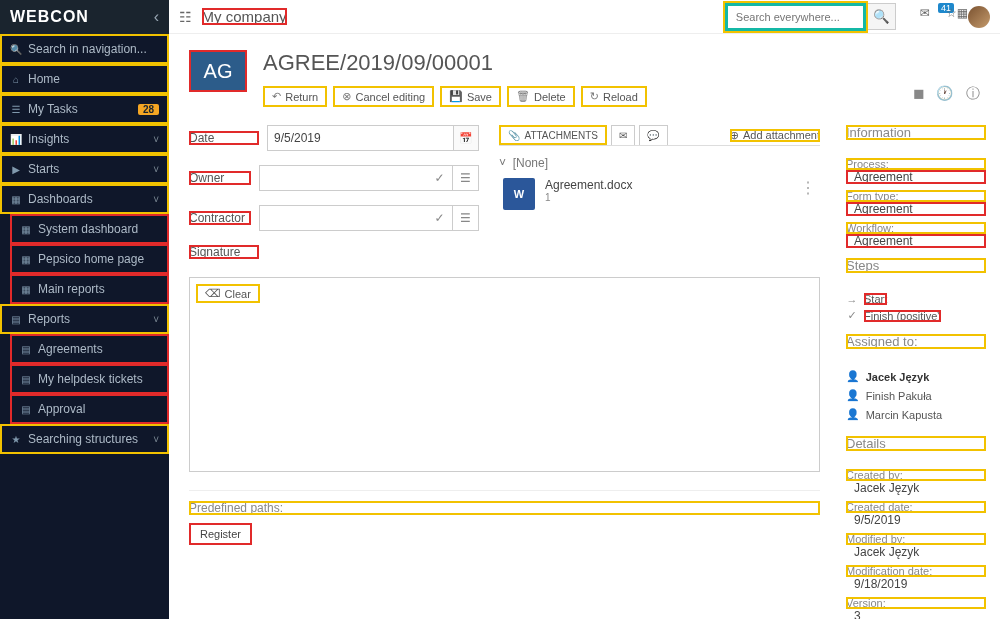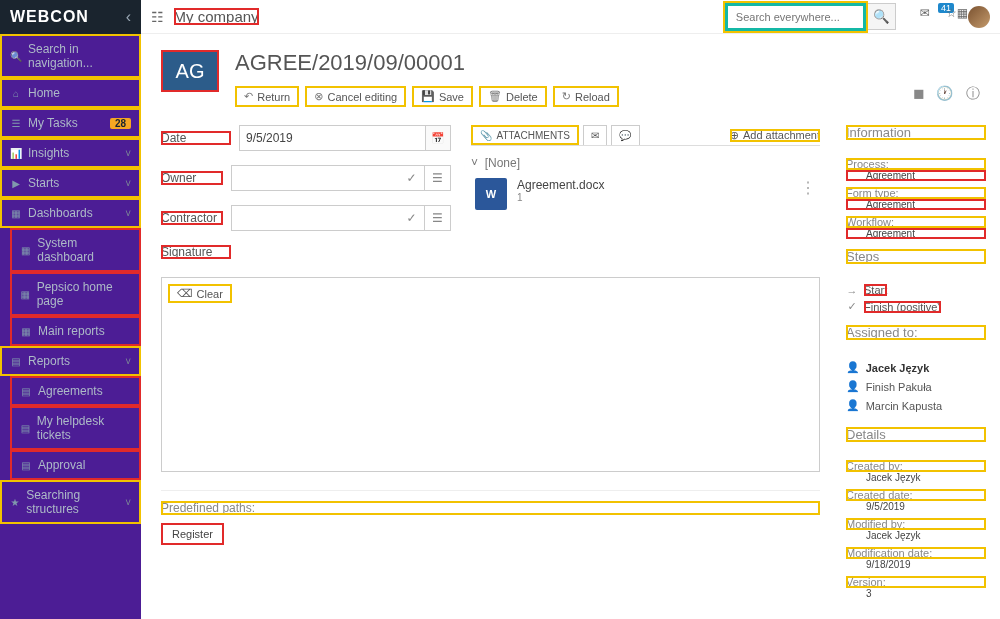--- a/index.html
+++ b/index.html
@@ -1,18 +1,18 @@
 <!DOCTYPE html>
 <html><head>
 <meta charset="utf-8">
 <style>
 *{box-sizing:border-box;margin:0;padding:0;font-family:"Segoe UI",Arial,sans-serif}
 body{width:1000px;height:619px;overflow:hidden;background:#fff;font-size:12px}
 .app{display:flex;height:619px}
-.sidebar{width:141px;background:#4c1d95;color:#b8c4cf;display:flex;flex-direction:column;flex-shrink:0}
+.sidebar{width:169px;background:#0f172a;color:#b8c4cf;display:flex;flex-direction:column;flex-shrink:0}
 .sidebar-top{display:flex;align-items:center;justify-content:space-between;padding:8px 10px;background:#1a242e}
 .logo{font-weight:700;font-size:16px;color:#fff;letter-spacing:1px}
 .logo b{font-weight:900}
 .collapse{color:#98a6b3;font-size:16px;cursor:pointer}
 .nav-item{display:flex;align-items:center;gap:6px;padding:8px 10px;color:#adbac7;font-size:12px;cursor:pointer;position:relative}
 .nav-item .chev{margin-left:auto;color:#7d8a96;font-size:10px}
 .nav-item .badge{margin-left:auto;background:#f5a623;color:#1a242e;border-radius:2px;padding:0 5px;font-size:10px;font-weight:600}
 .nav-sub{padding-left:10px}
 .nav-ico{width:12px;display:inline-block;text-align:center;font-size:10px;color:#8099ad}
 .hl-y{outline:2px solid #f2c200;outline-offset:-2px}
@@ -65,21 +65,21 @@
 .att-name{font-size:12px;color:#444}
 .att-sub{font-size:10px;color:#888;margin-top:2px}
 .att-ver{font-size:10px;color:#888}
 .att-menu{color:#aaa;font-size:16px;cursor:pointer}
 .paths{margin-top:18px;border-top:1px solid #eee;padding-top:10px}
 .paths-label{color:#888;font-size:12px;margin-bottom:8px}
 .path-btn{border:1px solid #bbb;background:#fff;padding:4px 10px;font-size:11px;color:#444;cursor:pointer}
 .info-col{width:160px;padding:12px 14px 12px 6px;font-size:12px;color:#555;overflow:auto}
 .info-h{color:#888;font-size:13px;margin-bottom:18px}
 .info-lbl{color:#888;font-size:11px;margin-top:6px}
-.info-val{color:#444;font-size:10px;padding-left:20px}
+.info-val{color:#444;font-size:12px;padding-left:8px}
 .steps{margin-top:10px}
 .step{display:flex;align-items:center;gap:6px;font-size:11px;padding:2px 0}
 .step .mk{width:12px;text-align:center;color:#888}
 .assigned{margin-top:10px}
 .person{display:flex;align-items:center;gap:6px;font-size:11px;padding:3px 0}
 .person .pi{color:#999}
 .person.bold{font-weight:600;color:#333}
 .details{margin-top:12px}
 </style>
 </head>

